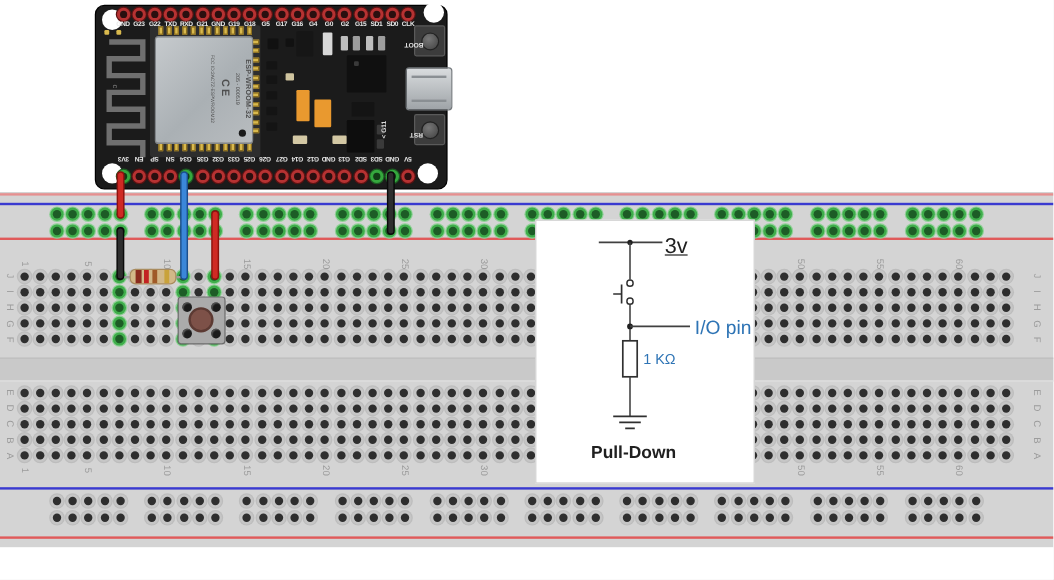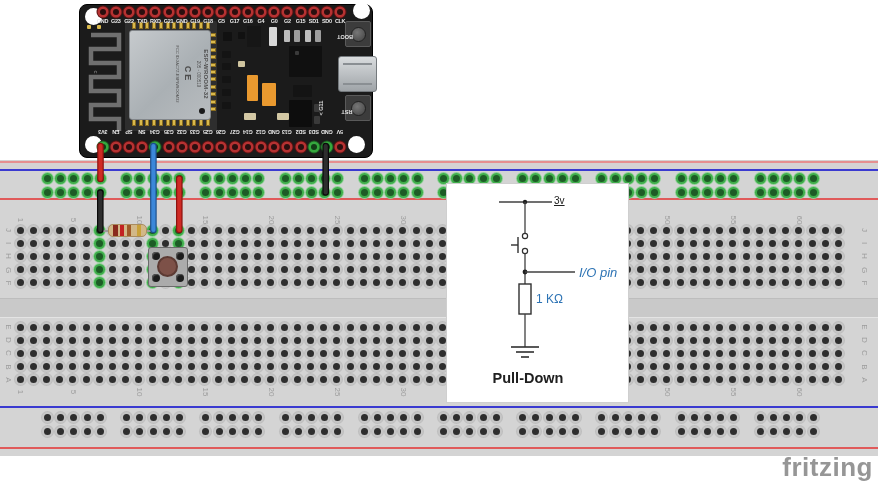--- a/index.html
+++ b/index.html
@@ -57,22 +57,22 @@
   .leg{position:absolute;width:8px;height:8px;border-radius:50%;background:#1c1c1c;
        box-shadow:inset 1px 1px 1px #555;}
   .cap{position:absolute;left:7.5px;top:7.5px;width:21px;height:21px;border-radius:50%;
        background:#7d5148;border:2px solid #5c3a33;box-sizing:border-box;}
   
   .wires{position:absolute;left:0;top:0;z-index:40;pointer-events:none;}
   
   .schem{position:absolute;left:446px;top:183px;width:181px;height:218px;background:#fff;
          border:1px solid #cfcfcf;z-index:50;}
   .schem .lab{position:absolute;color:#202020;}
-  .schem .sup{left:107px;top:11px;font-size:10px;text-decoration:underline;}
-  .schem .io{left:132px;top:81px;font-size:13px;font-style:italic;}
+  .schem .sup{left:107px;top:11px;font-size:18px;text-decoration:underline;}
+  .schem .io{left:132px;top:81px;font-size:16px;}
   .schem .res{left:89px;top:108px;font-size:12px;}
   .schem .title{left:36px;top:186px;width:90px;text-align:center;font-size:14.5px;font-weight:bold;}
   
   .watermark{position:absolute;right:5px;top:452px;font-size:26px;font-weight:bold;color:#969696;
              letter-spacing:0.5px;z-index:60;}
 </style>
 </head>
 <body>
 
 <div class="stage">
@@ -1191,14 +1191,13 @@
       <line x1="64" y1="163" x2="92" y2="163" stroke="#303030" stroke-width="1.6"></line>
       <line x1="69" y1="168" x2="87" y2="168" stroke="#303030" stroke-width="1.6"></line>
       <line x1="74" y1="173" x2="82" y2="173" stroke="#303030" stroke-width="1.6"></line>
     </svg>
     <div class="lab sup">3v</div>
     <div class="lab io" id="iolab" style="color: rgb(46, 116, 181);">I/O pin</div>
     <div class="lab res" id="reslab" style="color: rgb(46, 116, 181);">1 KΩ</div>
     <div class="lab title">Pull-Down</div>
   </div>
 
-  <div class="watermark">fritzing</div>
 </div>
 
 </body></html>

